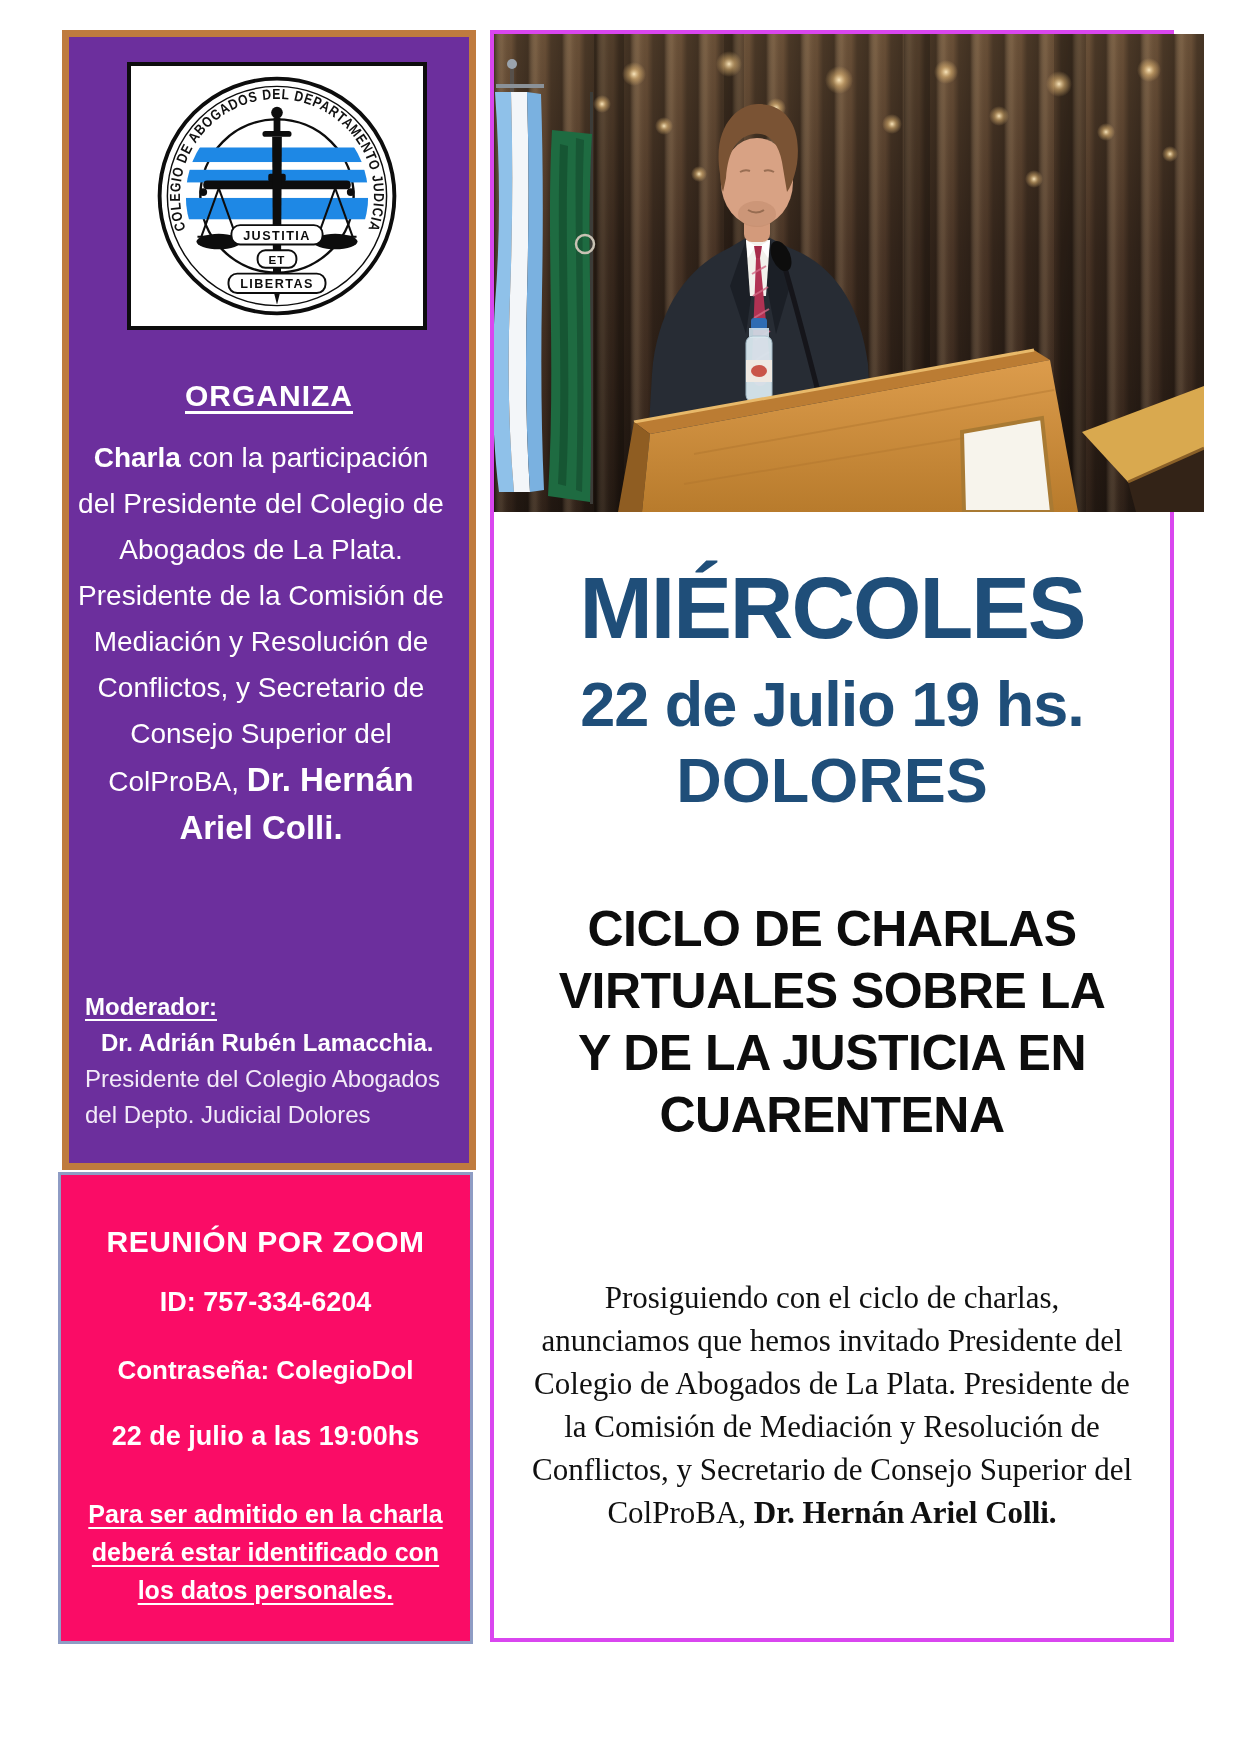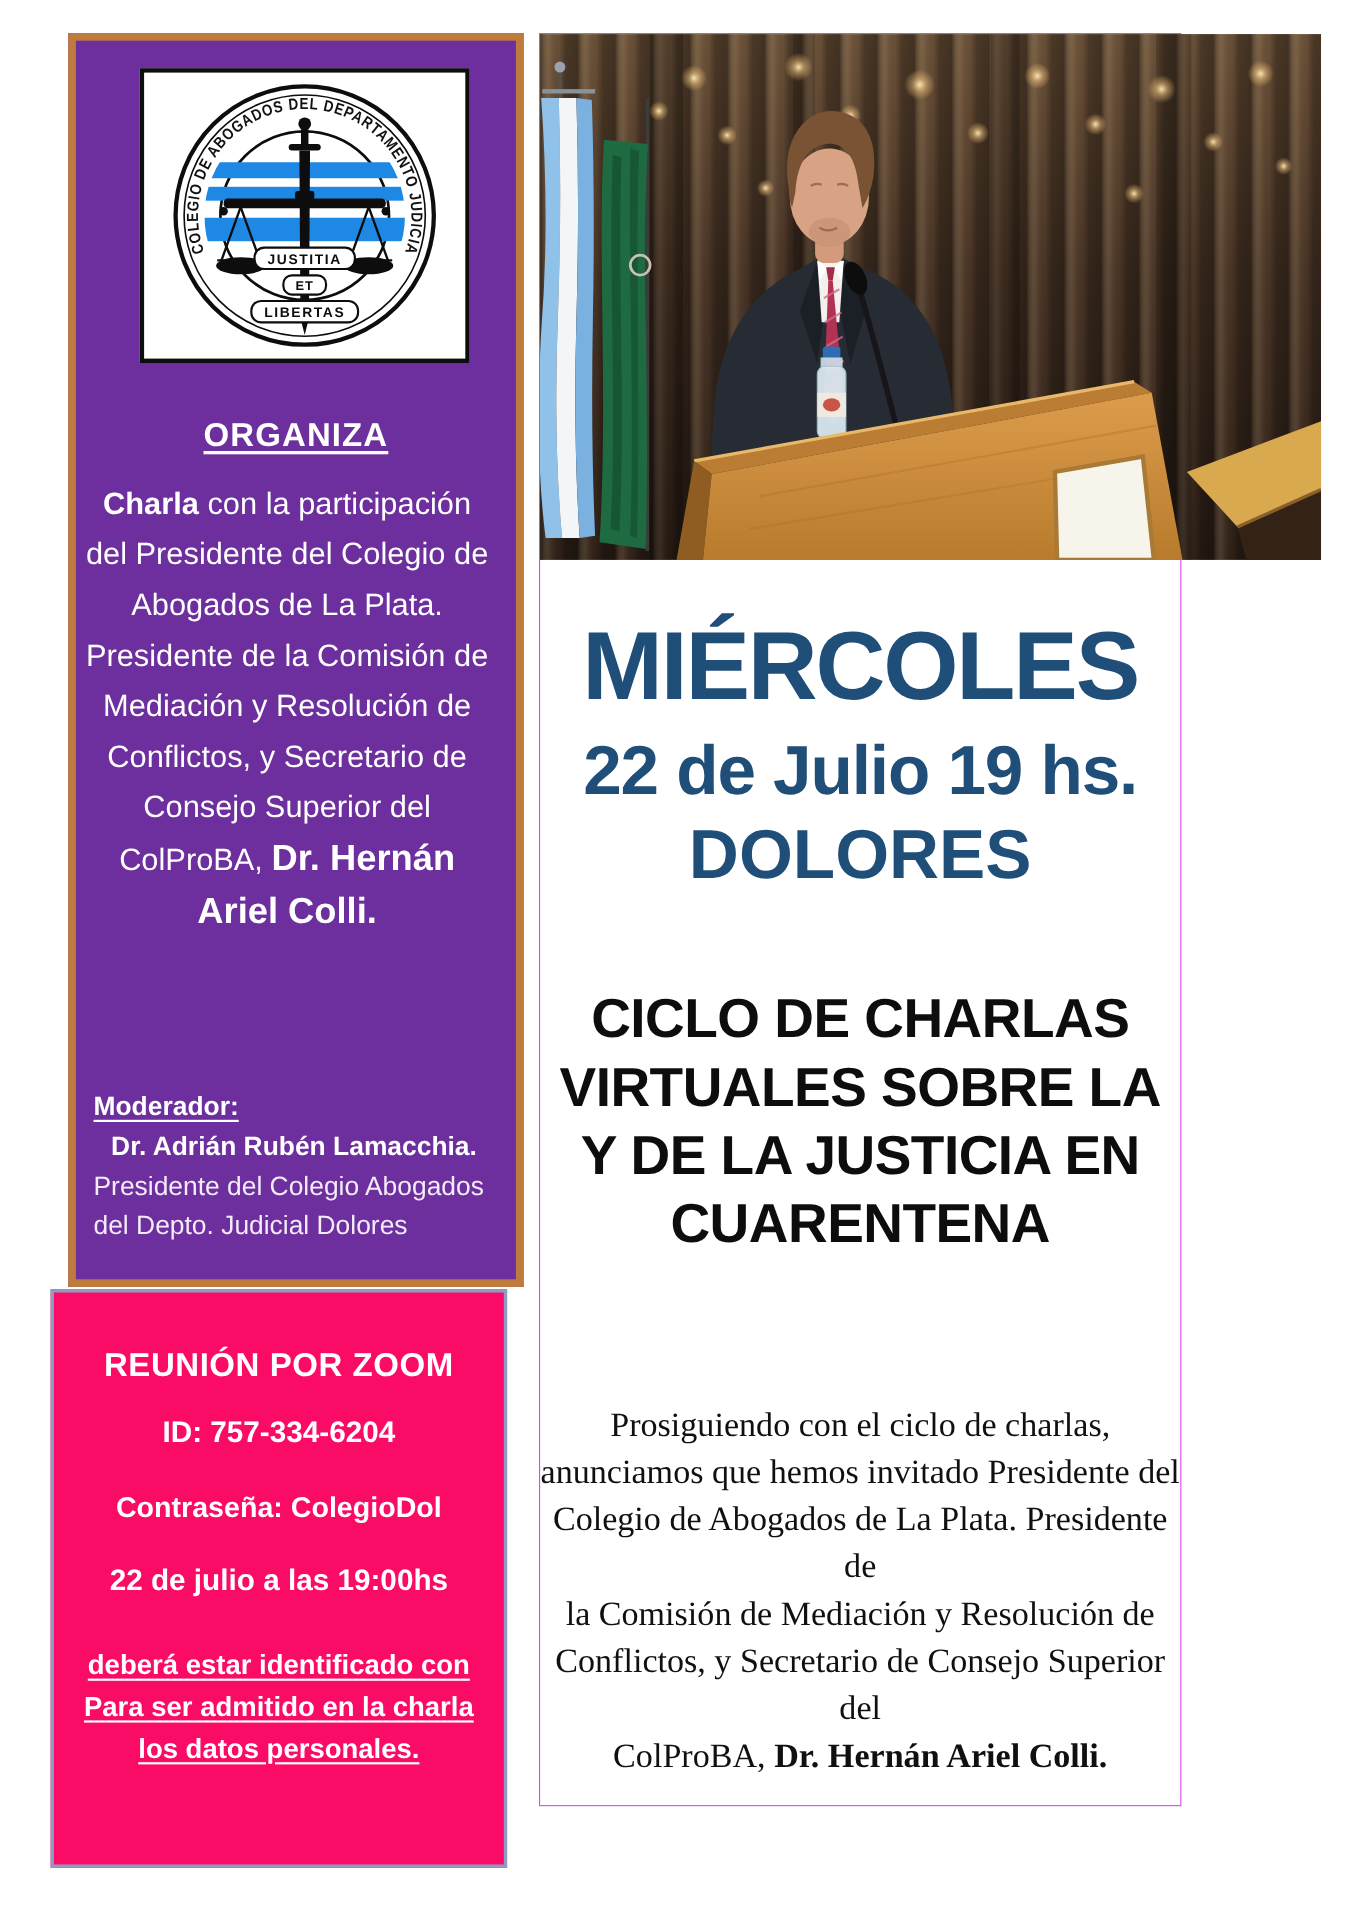--- a/index.html
+++ b/index.html
@@ -19,33 +19,33 @@
     font-size:28px;line-height:46px;}
   .intro .b{font-weight:bold;}
   .intro .name{font-weight:bold;font-size:33px;}
   .moderator{position:absolute;top:952px;left:16px;right:18px;text-align:left;
     font-size:24px;line-height:36px;}
   .moderator .label{font-weight:bold;text-decoration:underline;text-underline-offset:4px;}
   .moderator .name{font-weight:bold;margin-left:16px;}
   .moderator .desc{color:#f3ebf8;}
 
   
-  .pink-box{position:absolute;left:46px;top:1172px;width:415px;height:526px;
+  .pink-box{position:absolute;left:58px;top:1172px;width:415px;height:472px;
     background:#FA0C66;border:3px solid #8E9CC4;box-sizing:border-box;
     color:#fff;text-align:center;font-weight:bold;}
   .zoom-title{position:absolute;top:50px;width:100%;font-size:30px;letter-spacing:.5px;}
   .zoom-id{position:absolute;top:112px;width:100%;font-size:27px;}
   .zoom-pass{position:absolute;top:180px;width:100%;font-size:26px;}
   .zoom-date{position:absolute;top:246px;width:100%;font-size:27px;}
   .zoom-note{position:absolute;top:320px;width:100%;font-size:25px;line-height:38px;}
   .zoom-note div{text-decoration:underline;text-underline-offset:4px;}
 
   
-  .right-box{position:absolute;left:490px;top:30px;width:584px;height:1612px;
-    border:1px solid #d946ef;box-sizing:border-box;background:#fff;text-align:center;}
+  .right-box{position:absolute;left:490px;top:30px;width:684px;height:1612px;
+    border:4px solid #d946ef;box-sizing:border-box;background:#fff;text-align:center;}
   .photo{display:block;width:710px;height:478px;}
   .day{margin-top:50px;font-size:88px;line-height:92px;font-weight:bold;
     color:#1F4E79;letter-spacing:-2px;}
   .date-line{margin-top:16px;font-size:63px;line-height:68px;font-weight:bold;
     color:#1F4E79;letter-spacing:-1px;}
   .city{margin-top:8px;font-size:63px;line-height:68px;font-weight:bold;color:#1F4E79;}
   .ciclo{margin-top:84px;font-weight:bold;font-size:50px;line-height:62px;
     color:#0d0d0d;letter-spacing:-0.5px;}
   .para{margin-top:130px;font-family:"Liberation Serif",serif;font-size:31px;
     line-height:43px;color:#101010;}
@@ -119,22 +119,22 @@
       <div class="desc">del Depto. Judicial Dolores</div>
     </div>
   </div>
 
   <div class="pink-box">
     <div class="zoom-title">REUNIÓN POR ZOOM</div>
     <div class="zoom-id">ID: 757-334-6204</div>
     <div class="zoom-pass">Contraseña: ColegioDol</div>
     <div class="zoom-date">22 de julio a las 19:00hs</div>
     <div class="zoom-note">
+      <div>Para ser admitido en la charla</div>
       <div>deberá estar identificado con</div>
-      <div>Para ser admitido en la charla</div>
       <div>los datos personales.</div>
     </div>
   </div>
 
   <div class="right-box">
 
     <svg class="photo" viewBox="0 0 710 478" xmlns="http://www.w3.org/2000/svg" preserveAspectRatio="none">
       <defs>
         <linearGradient id="curtainBase" x1="0" y1="0" x2="0" y2="1">
           <stop offset="0" stop-color="#6b5138"></stop>

